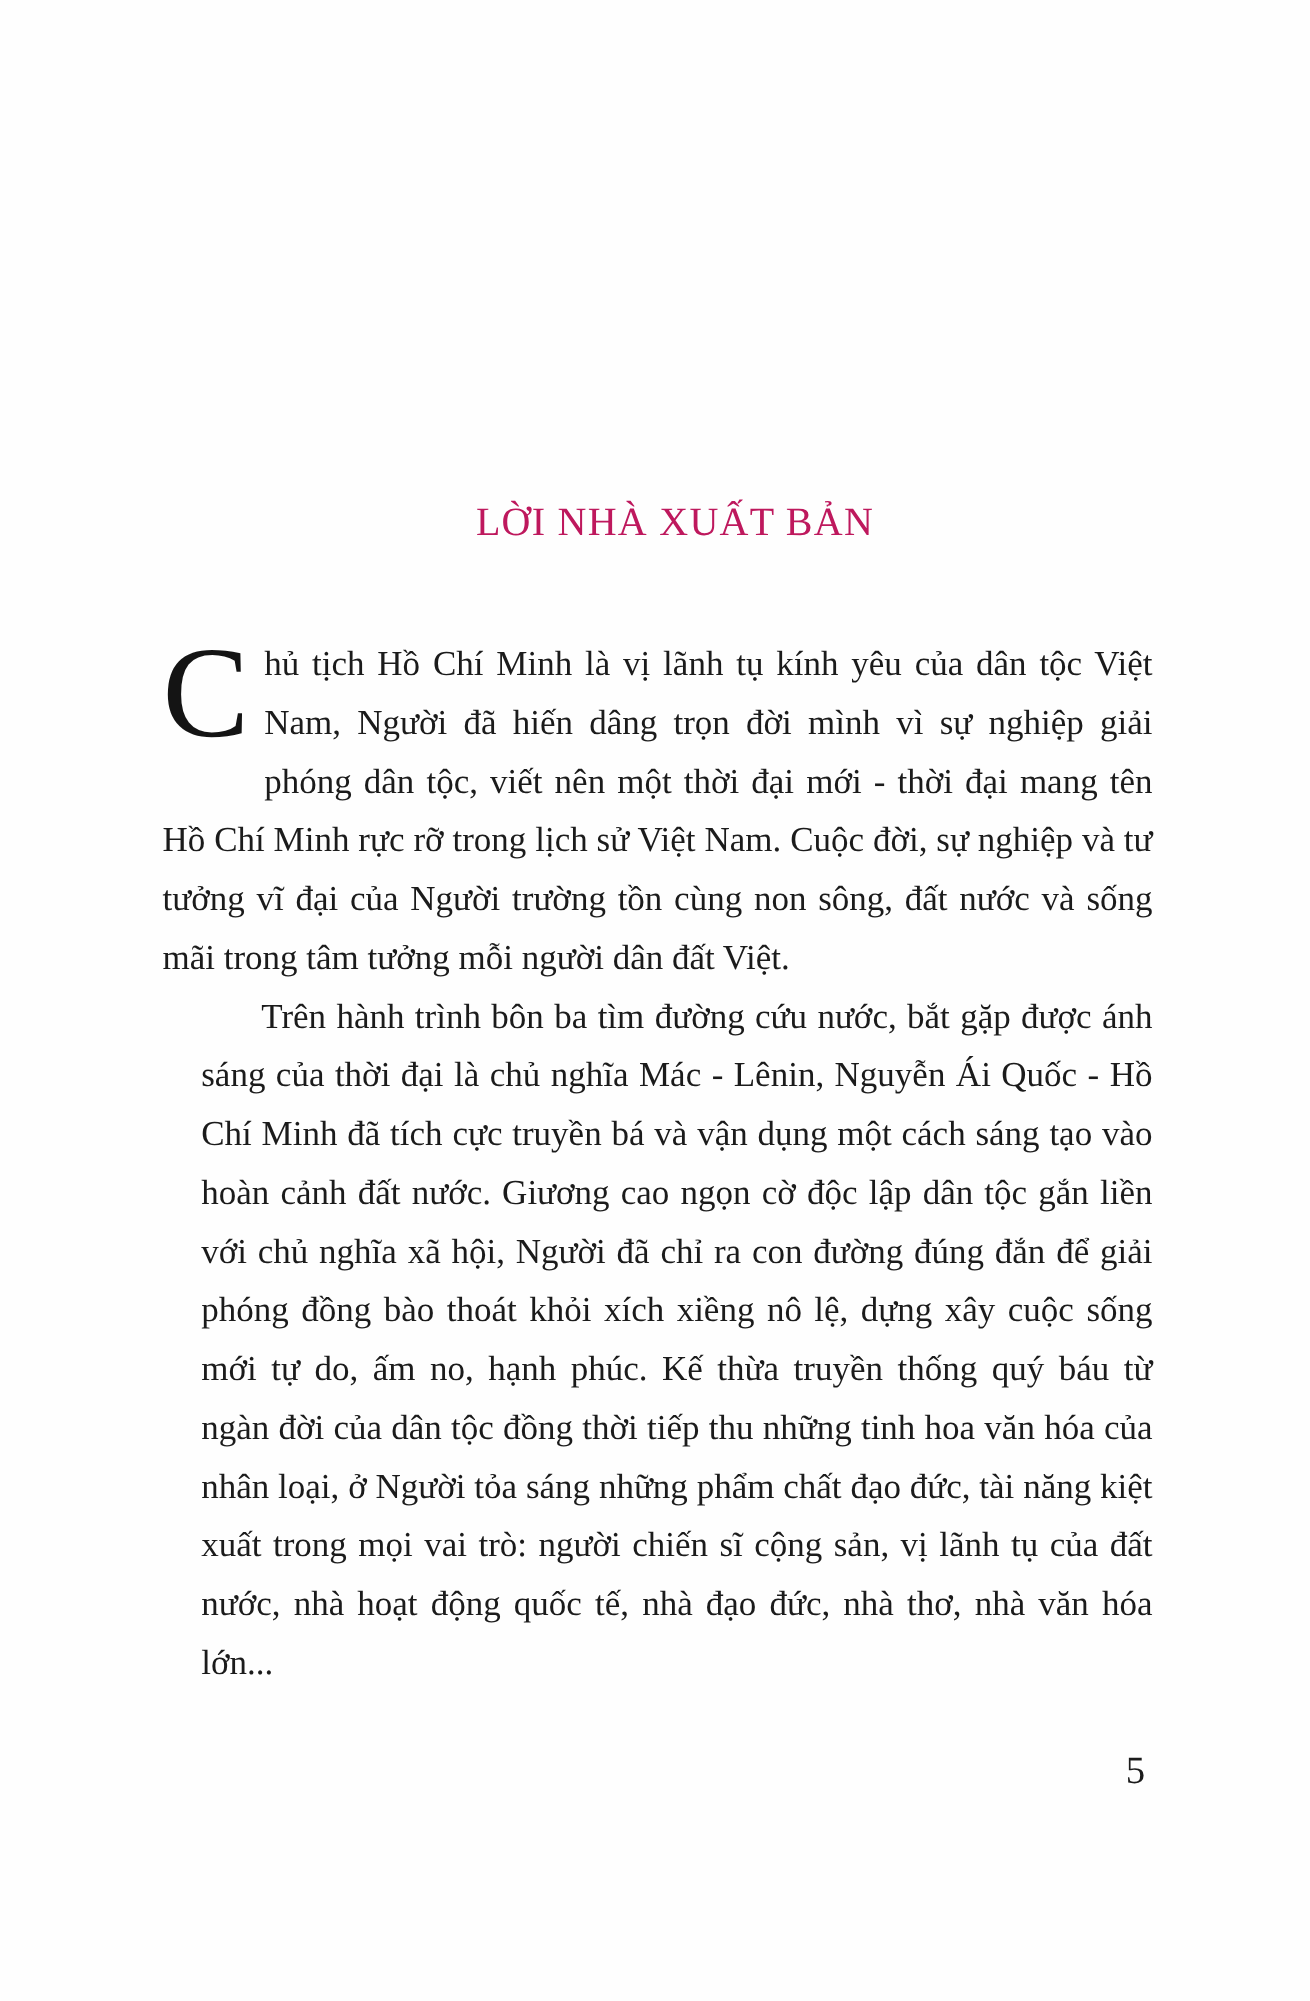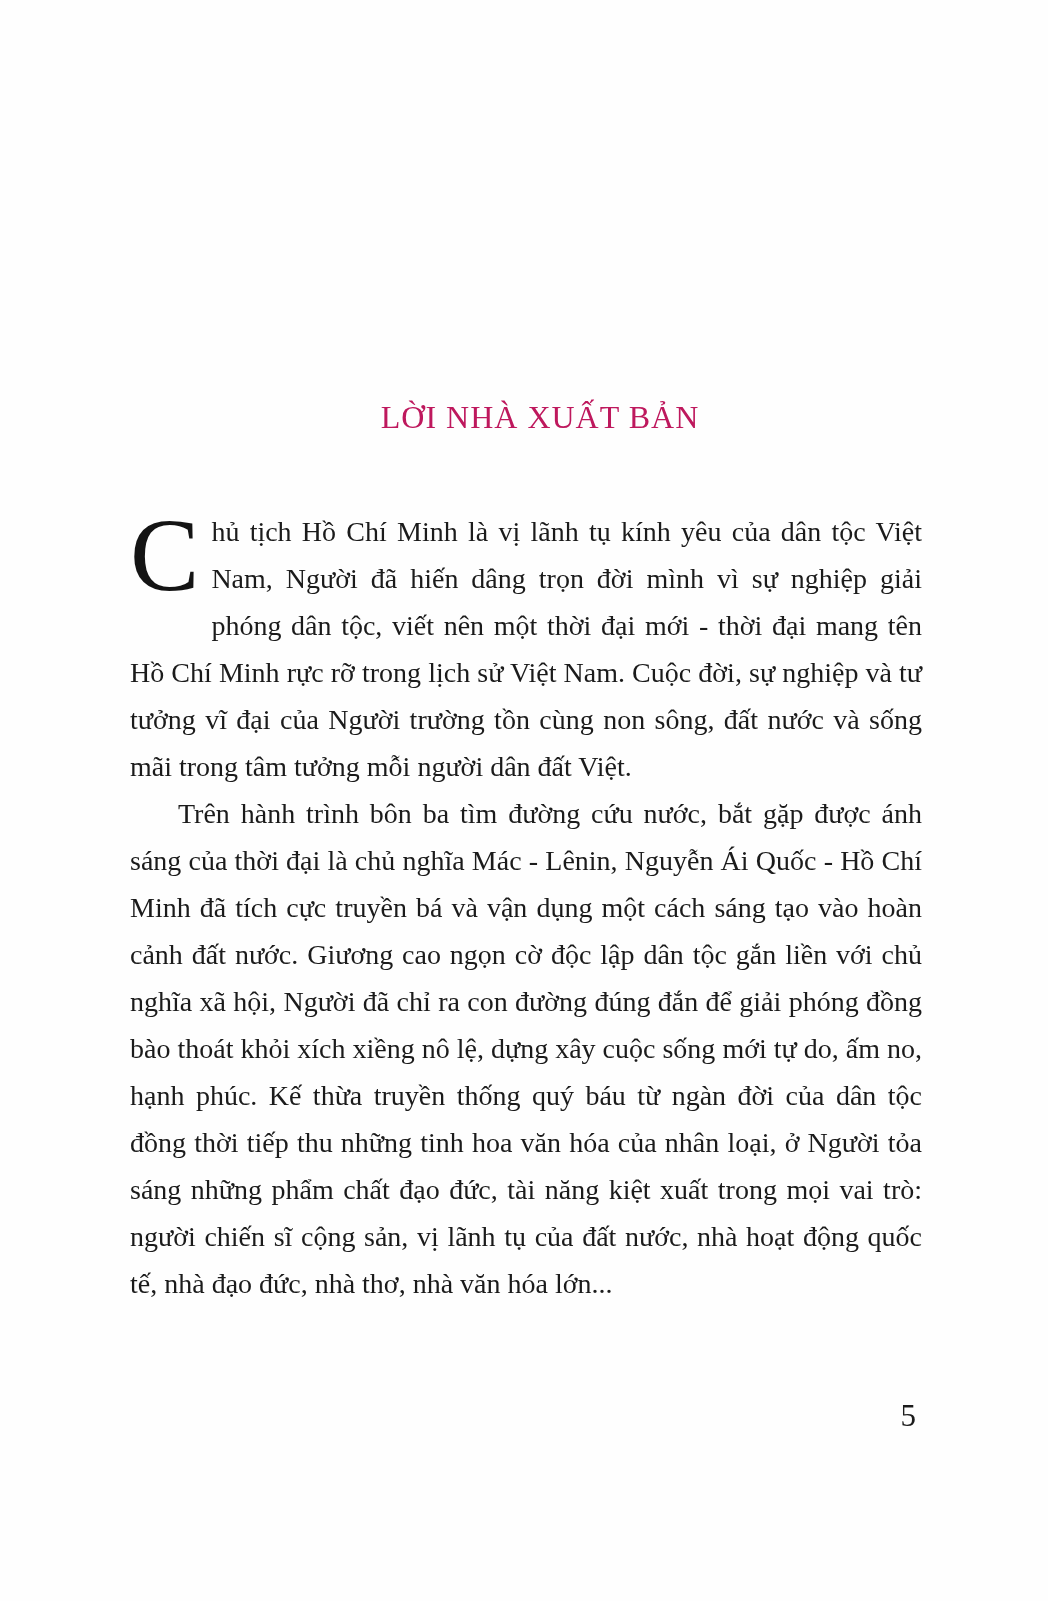--- a/index.html
+++ b/index.html
@@ -37,20 +37,21 @@
     font-size: 28px;
     line-height: 47px;
     text-align: justify;
   }
   .para {
     margin: 0;
     padding: 0;
   }
   .para.indent {
     text-indent: 48px;
+    margin-left: 31px;
   }
   .dropcap {
     float: left;
     font-size: 104px;
     line-height: 88px;
     height: 92px;
     margin: 3px 12px 0 0;
     font-weight: 400;
     color: #141414;
   }

